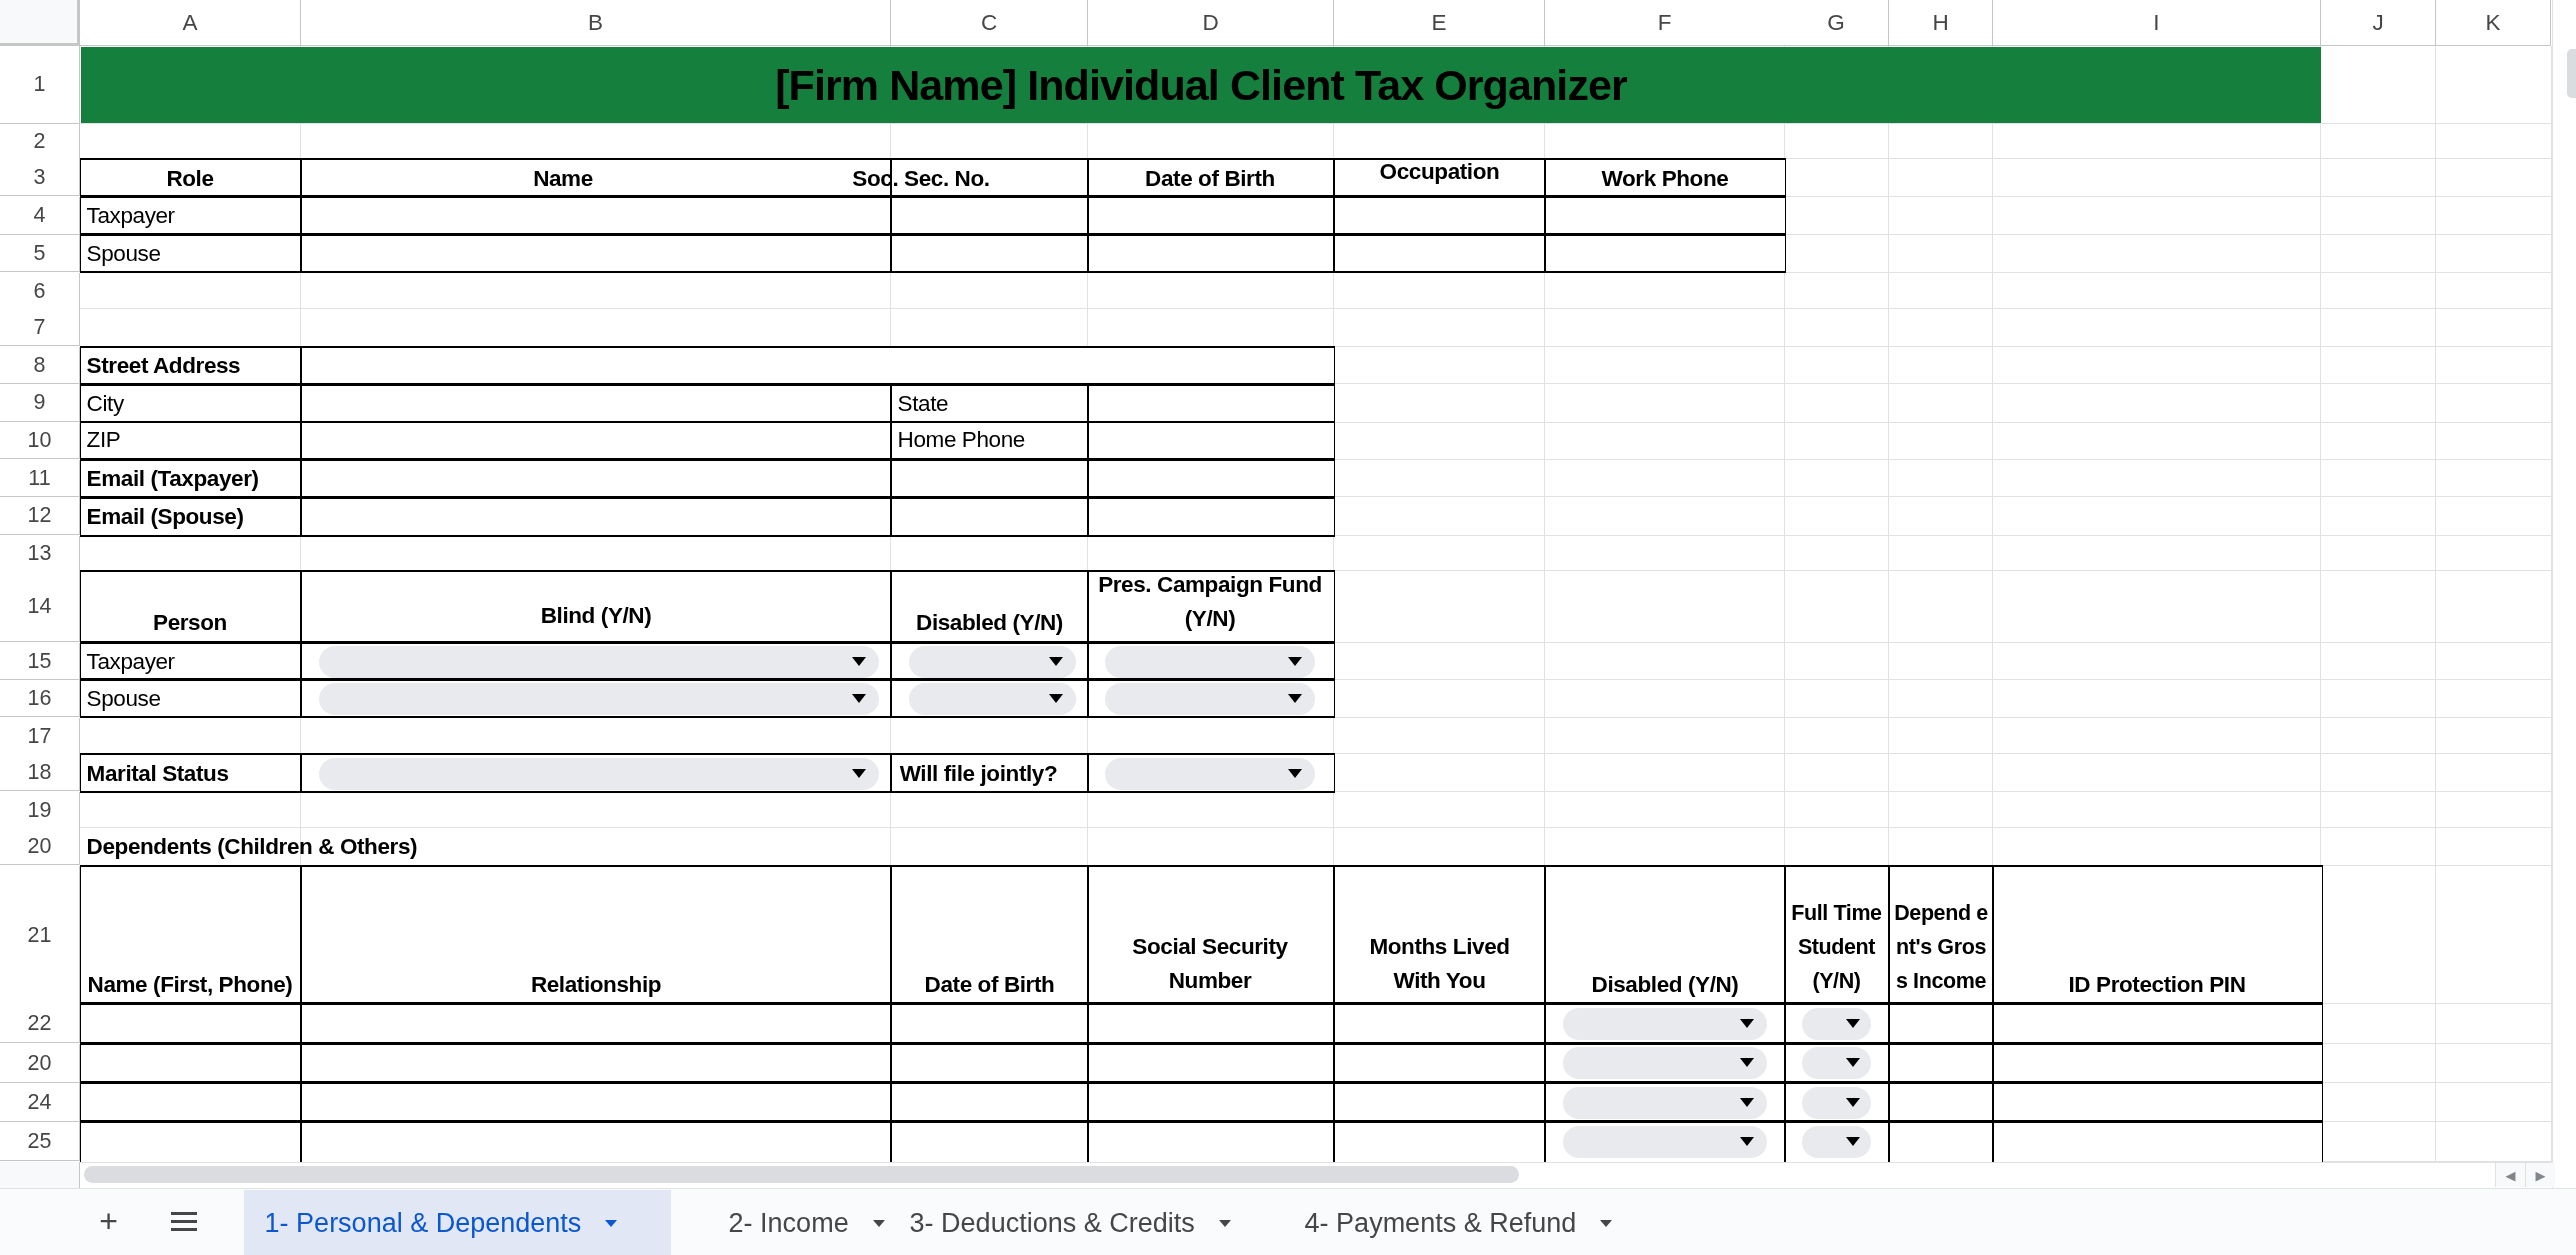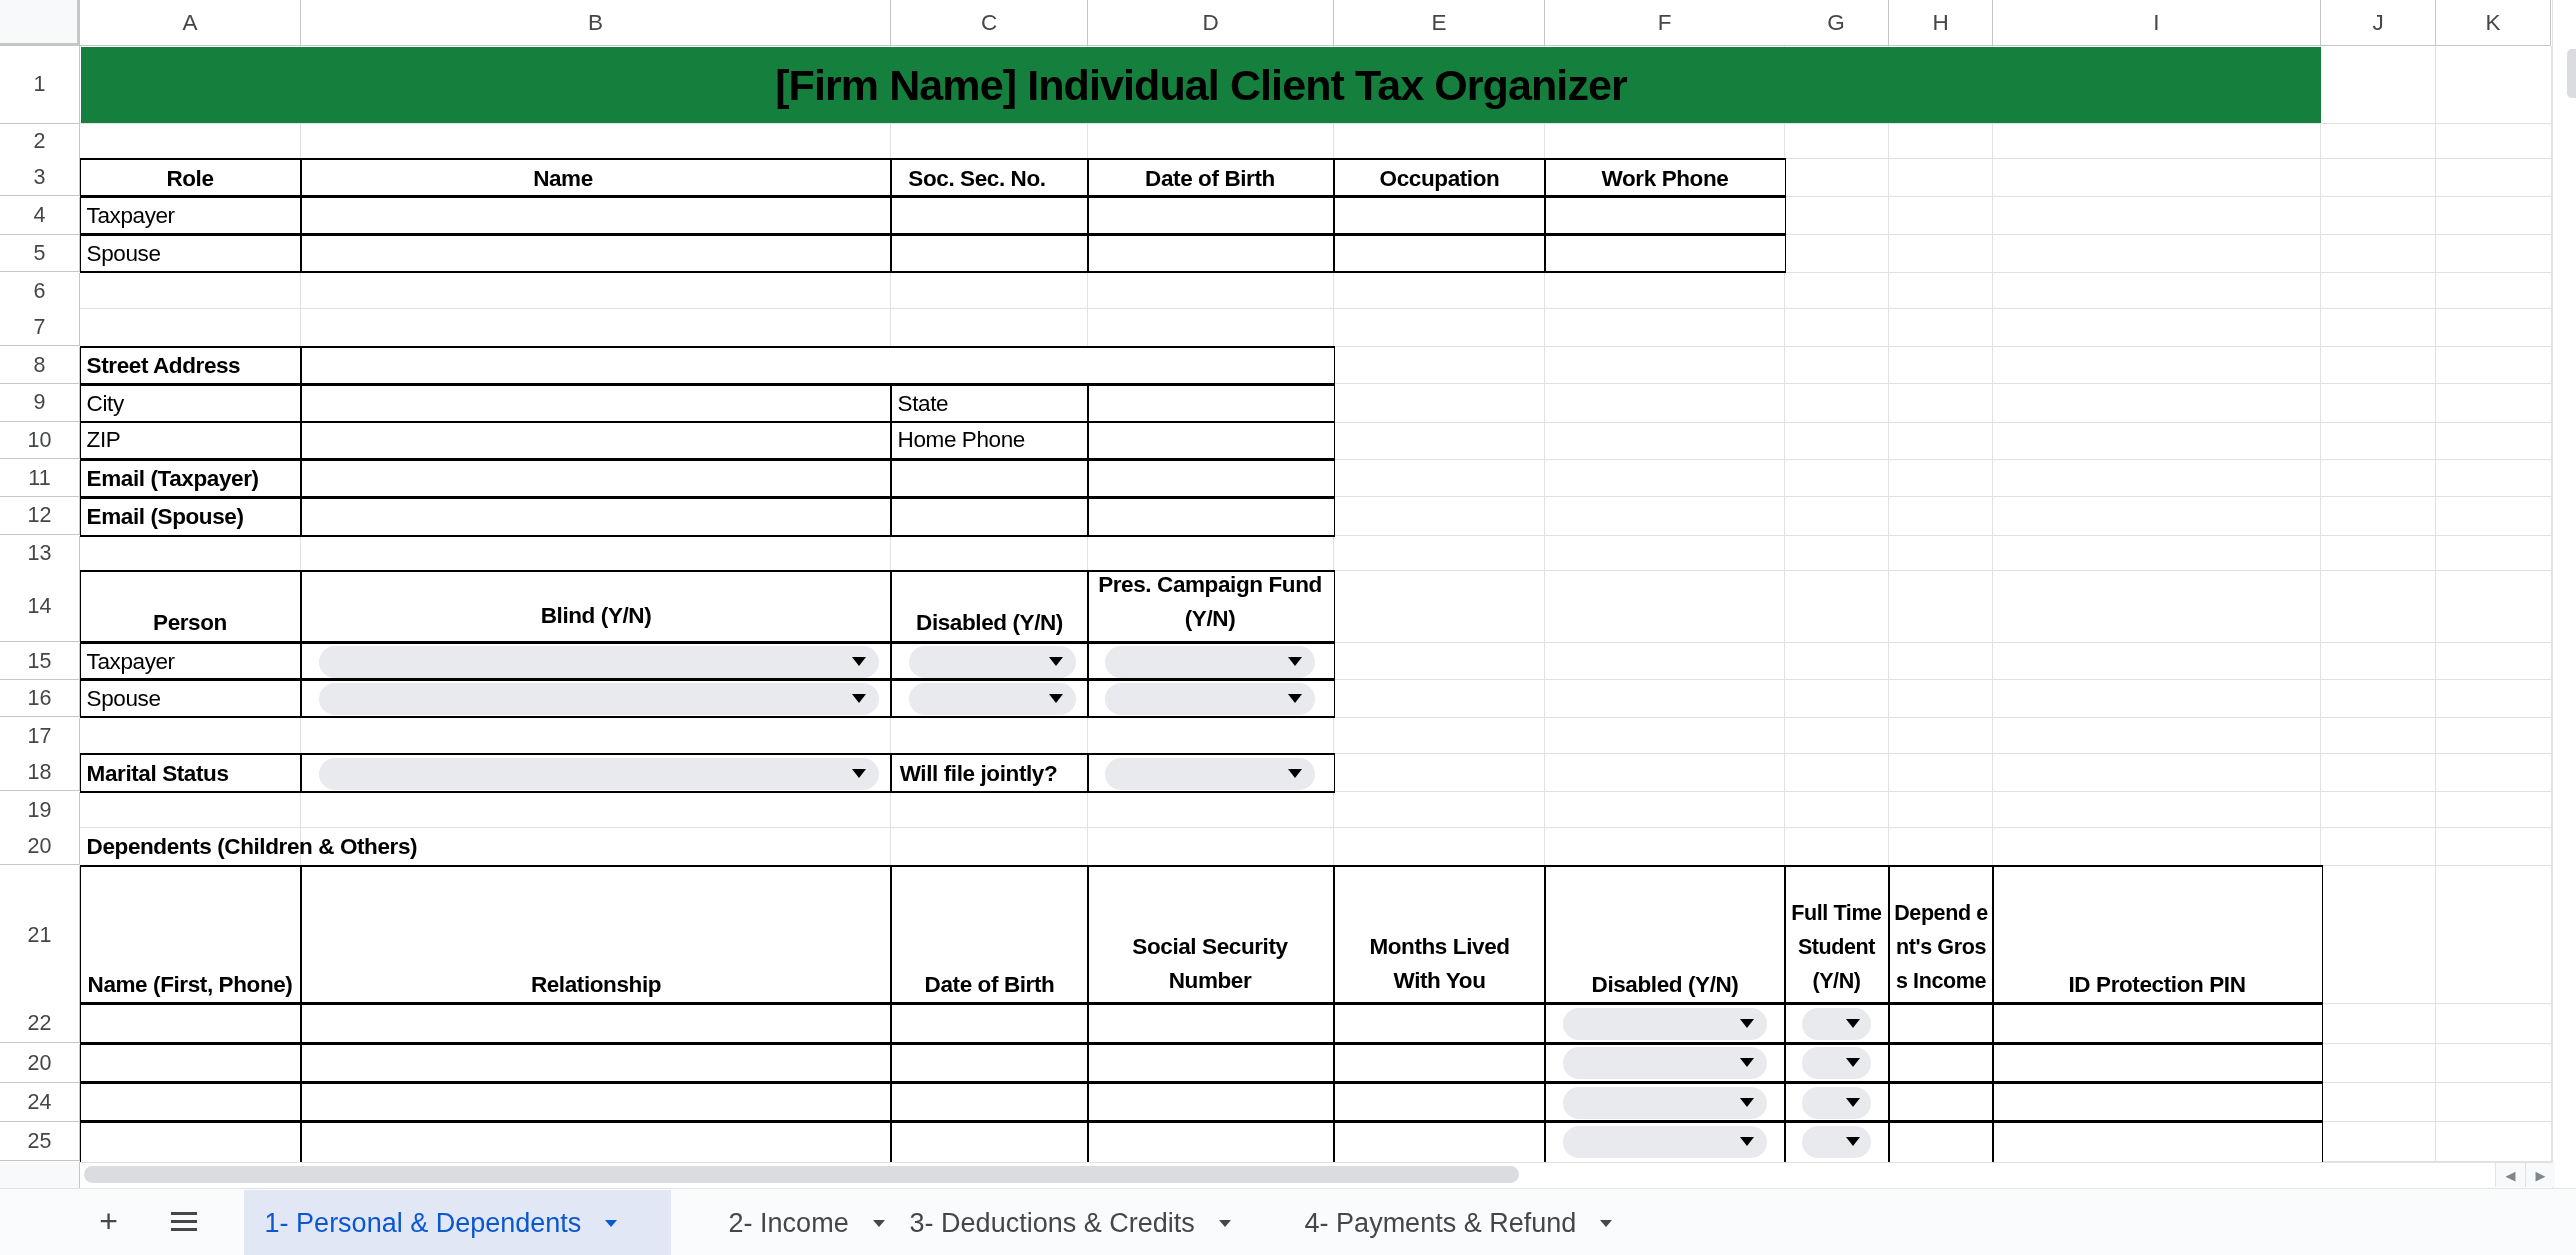--- a/index.html
+++ b/index.html
@@ -129,23 +129,23 @@
 <div class="abs" style="left:80px;top:233px;width:1706px;height:2.8px;background:#000"></div>
 
 <div class="abs" style="left:300px;top:158px;width:1.9px;height:115px;background:#000"></div>
 <div class="abs" style="left:890px;top:158px;width:1.9px;height:115px;background:#000"></div>
 <div class="abs" style="left:1087px;top:158px;width:1.9px;height:115px;background:#000"></div>
 <div class="abs" style="left:1333px;top:158px;width:1.9px;height:115px;background:#000"></div>
 <div class="abs" style="left:1544px;top:158px;width:1.9px;height:115px;background:#000"></div>
 
 <div class="abs cell b c" style="left:81px;top:161px;width:218px;height:35px">Role</div>
 <div class="abs cell b c" style="left:302px;top:161px;width:522px;height:35px">Name</div>
-<div class="abs cell b c" style="left:896px;top:161px;width:162px;height:35px">Soc. Sec. No.</div>
+<div class="abs cell b c" style="left:840px;top:161px;width:162px;height:35px">Soc. Sec. No.</div>
 <div class="abs cell b c" style="left:1088px;top:161px;width:244px;height:35px">Date of Birth</div>
-<div class="abs cell b c" style="left:1335px;top:161px;width:209px;height:35px">Occupation</div>
+<div class="abs cell b c" style="left:1335px;top:154px;width:209px;height:35px">Occupation</div>
 <div class="abs cell b c" style="left:1546px;top:161px;width:238px;height:35px">Work Phone</div>
 
 <div class="abs cell" style="left:81px;top:198px;width:218px;height:36px">Taxpayer</div>
 <div class="abs cell" style="left:302px;top:198px;width:588px;height:36px"></div>
 <div class="abs cell" style="left:892px;top:198px;width:195px;height:36px"></div>
 <div class="abs cell" style="left:1088px;top:198px;width:244px;height:36px"></div>
 <div class="abs cell" style="left:1335px;top:198px;width:209px;height:36px"></div>
 <div class="abs cell" style="left:1546px;top:198px;width:238px;height:36px"></div>
 
 <div class="abs cell" style="left:81px;top:236px;width:218px;height:35px">Spouse</div>

